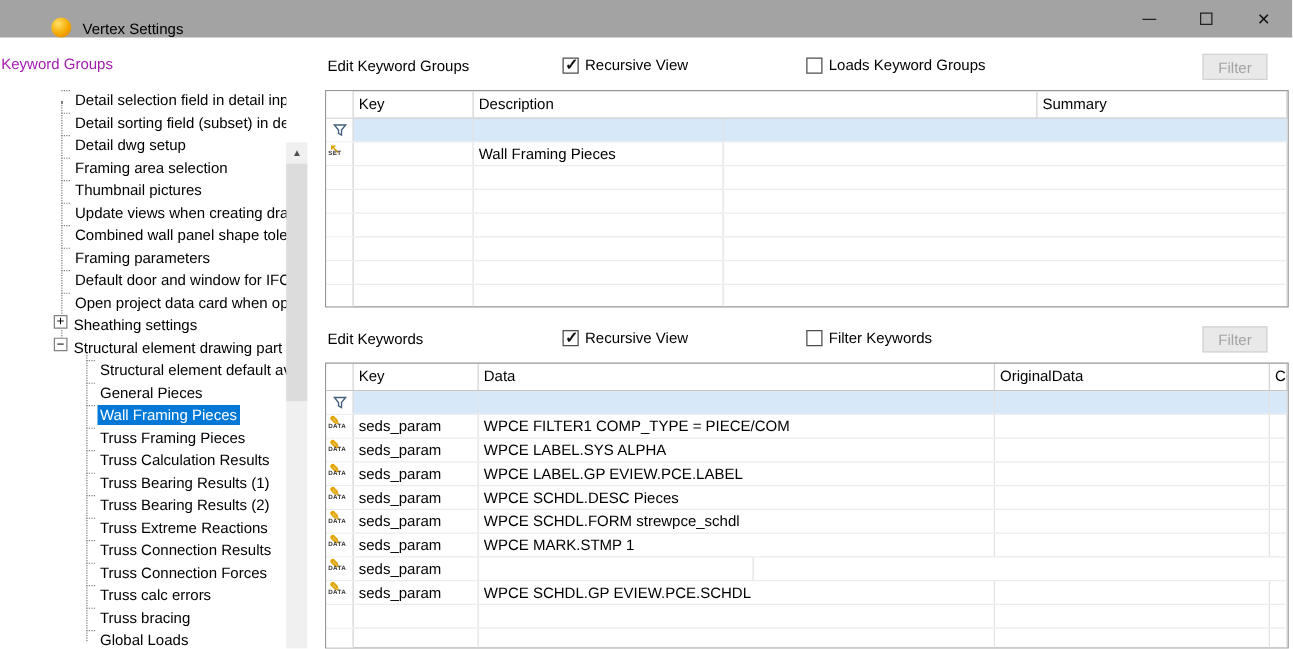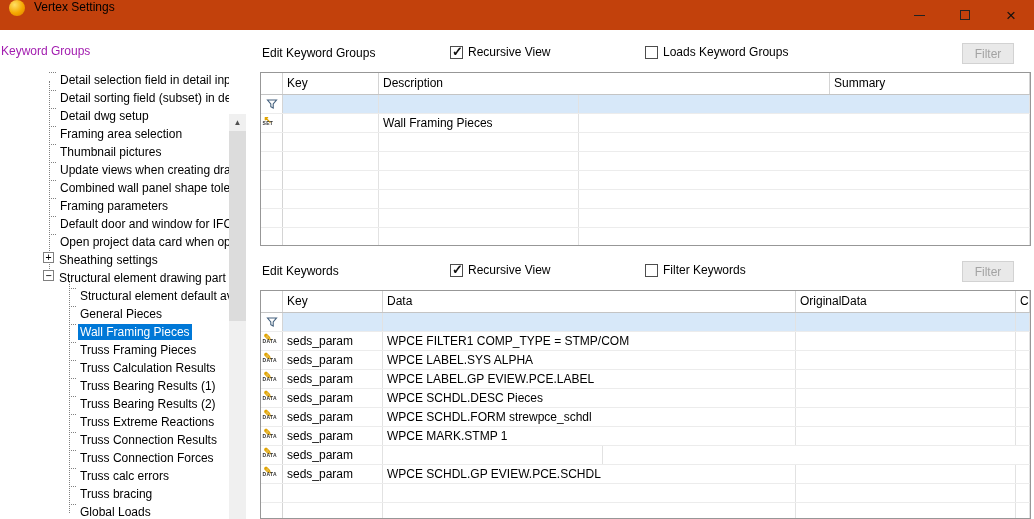--- a/index.html
+++ b/index.html
@@ -1,22 +1,22 @@
 <!DOCTYPE html>
 <html><head>
 <meta charset="utf-8">
 <style>
   * { margin:0; padding:0; box-sizing:border-box; }
   html,body { width:1034px; height:519px; overflow:hidden; background:#fff;
               font-family:"Liberation Sans", sans-serif; }
   .window { position:relative; width:1034px; height:519px; background:#fff; overflow:hidden; }
 
   
-  .titlebar { position:absolute; top:0; left:0; right:0; height:30px; background:#c2410c;
-              display:flex; align-items:flex-start; }
+  .titlebar { position:absolute; top:0; left:0; right:0; height:30px; background:#a3a3a3;
+              display:flex; align-items:flex-end;padding-left:32px; }
   .app-icon { width:16px; height:16px; border-radius:50%; margin-left:9px; flex:none;
               background:radial-gradient(circle at 35% 30%, #ffe066 0%, #f5a800 55%, #d97b00 100%); }
   .title { margin-left:9px; font-size:12px; color:#000; }
   .win-controls { margin-left:auto; display:flex; height:100%; }
   .win-btn { width:46px; display:flex; align-items:center; justify-content:center; color:#222; }
   .min-glyph { width:11px; height:1px; background:#222; }
   .max-glyph { width:10px; height:10px; border:1px solid #222; }
   .close-glyph { font-size:17px; line-height:17px; color:#111; }
 
   
@@ -321,21 +321,21 @@
             <div class="g-cell" style="flex:1"></div>
           </div>
           <div class="g-row">
             <div class="g-cell rowhdr">
               <span class="mini-icon">
                 <span class="glyph">✎</span>
                 <span class="mtxt">DATA</span>
               </span>
             </div>
             <div class="g-cell" style="width:100px">seds_param</div>
-            <div class="g-cell" style="width:413px">WPCE FILTER1 COMP_TYPE = STMP/COM</div>
+            <div class="g-cell" style="width:413px">WPCE FILTER1 COMP_TYPE = PIECE/COM</div>
             <div class="g-cell" style="width:220px"></div>
             <div class="g-cell" style="flex:1"></div>
           </div>
           <div class="g-row">
             <div class="g-cell rowhdr">
               <span class="mini-icon">
                 <span class="glyph">✎</span>
                 <span class="mtxt">DATA</span>
               </span>
             </div>

